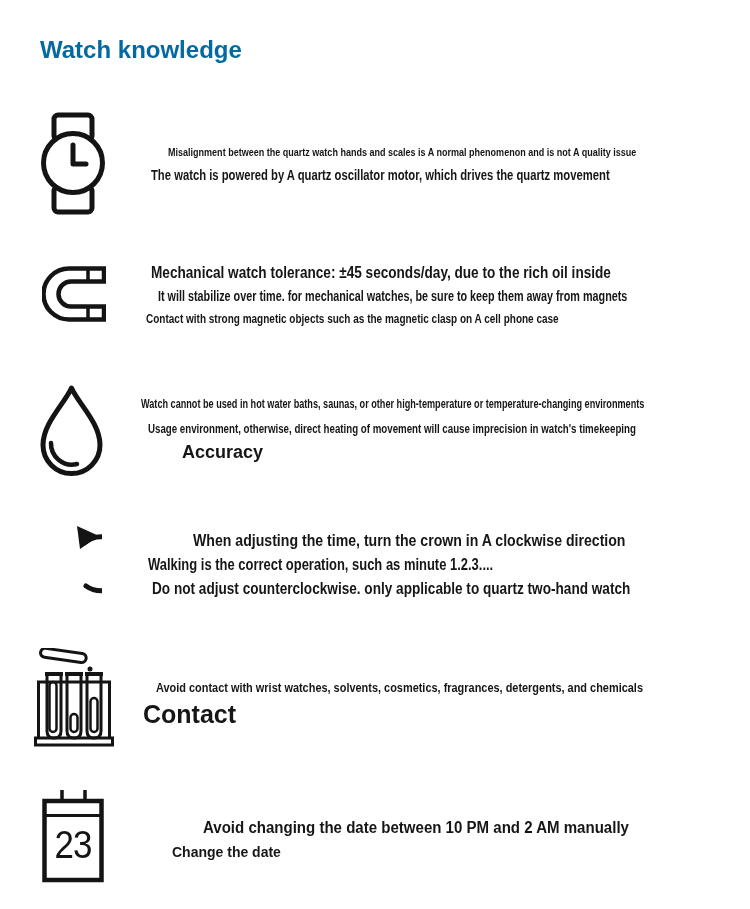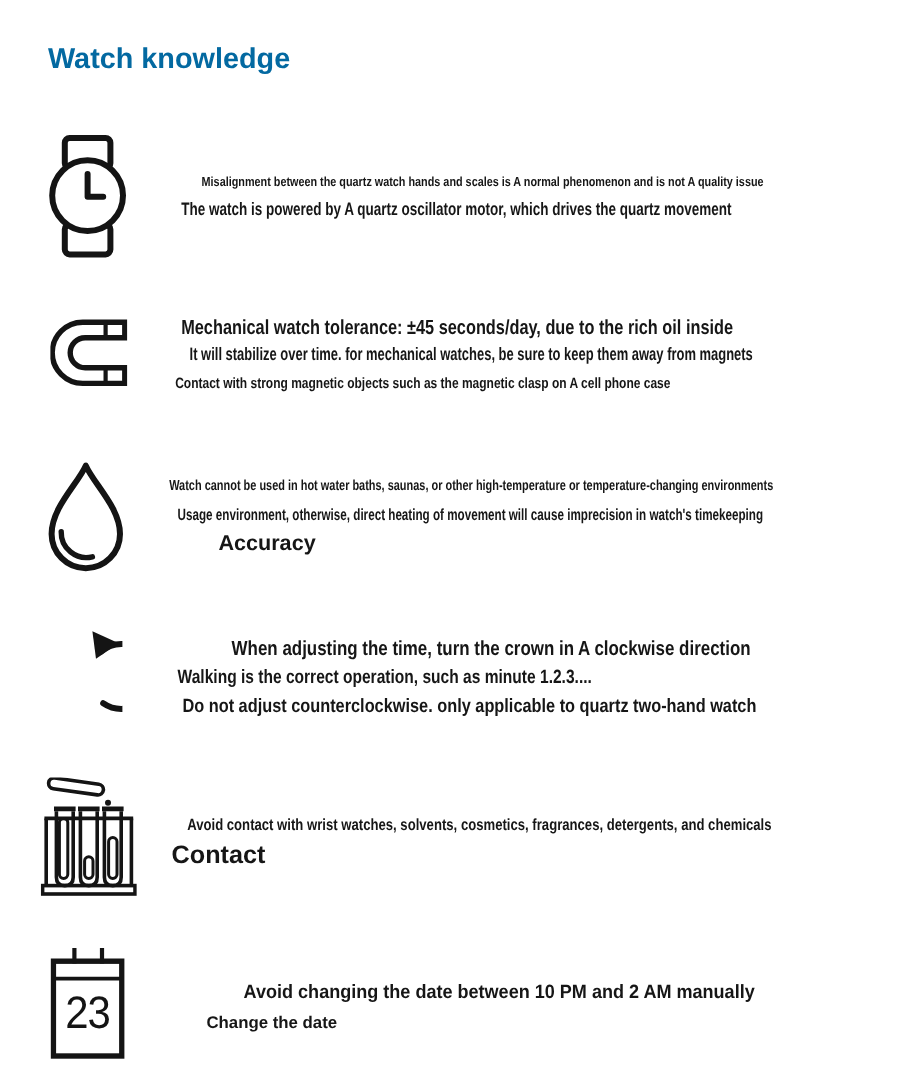--- a/index.html
+++ b/index.html
@@ -27,21 +27,21 @@
   
   #s3l1{left:141px;top:398px;font-size:12px;transform:scaleX(.76);}
   #s3l2{left:148px;top:422px;font-size:13.5px;transform:scaleX(.72);}
   #s3l3{left:146px;top:443px;font-size:18px;margin-left:36px;}
   
   #s4l1{left:193px;top:532px;font-size:17px;transform:scaleX(.83);}
   #s4l2{left:148px;top:557px;font-size:16px;transform:scaleX(.81);}
   #s4l3{left:152px;top:581px;font-size:16px;transform:scaleX(.85);}
   
   #s5l1{left:156px;top:681px;font-size:13.5px;transform:scaleX(.81);}
-  #s5l2{left:143px;top:702px;font-size:21px;}
+  #s5l2{left:143px;top:702px;font-size:25px;}
   
   #s6l1{left:203px;top:820px;font-size:16px;transform:scaleX(.94);}
   #s6l2{left:142px;top:845px;font-size:14px;margin-left:30px;}
 
   .icon{position:absolute;}
   .icon *{stroke:#141414;fill:none;}
   #icon-watch{left:40px;top:112px;width:66px;height:103px;}
   #icon-magnet{left:42px;top:265px;width:64px;height:58px;}
   #icon-drop{left:38px;top:383px;width:67px;height:98px;}
   #icon-arrow{left:40px;top:520px;width:62px;height:82px;}

